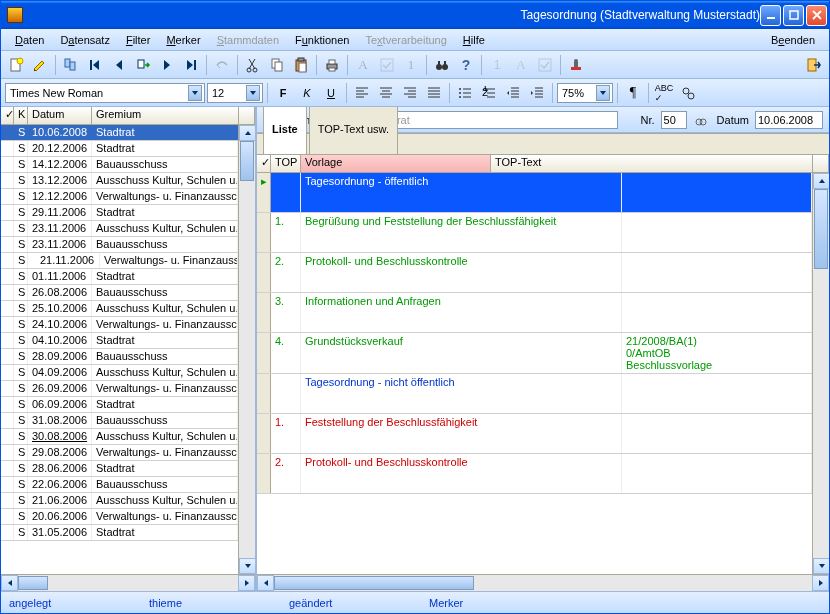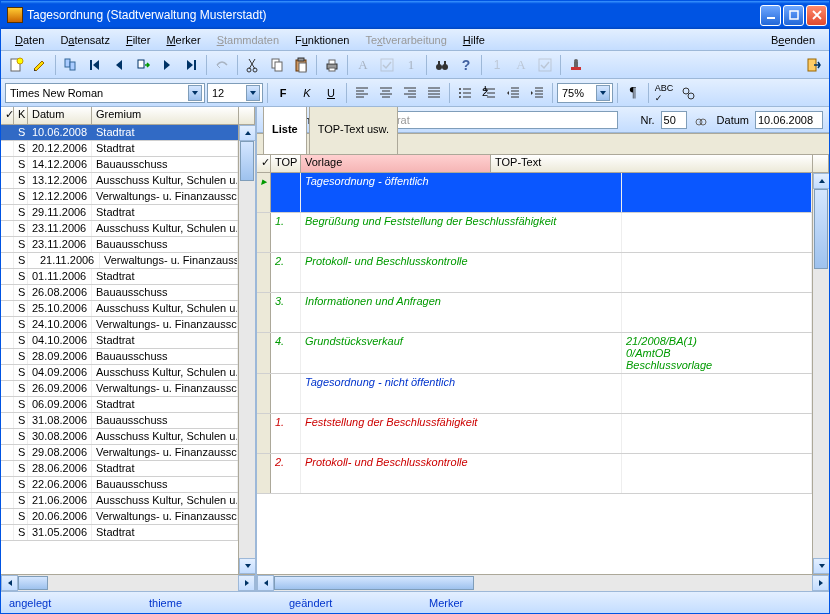--- a/index.html
+++ b/index.html
@@ -1,20 +1,20 @@
 <!DOCTYPE html>
 <html><head>
 <meta charset="utf-8">
 <style>
 * { box-sizing: border-box; margin: 0; padding: 0; font-family: Tahoma, Arial, sans-serif; font-size: 11px; }
 body { background: #ece9d8; overflow: hidden; }
 .window { width: 830px; height: 614px; border: 1px solid #0054e3; background: #ece9d8; display: flex; flex-direction: column; }
 .titlebar { height: 28px; background: linear-gradient(to bottom, #3a95ff 0%, #0054e3 10%, #0054e3 90%, #0046c0 100%); display: flex; align-items: center; color: #fff; padding: 0 2px 0 6px; }
 .titlebar .icon { width: 16px; height: 16px; background: linear-gradient(to bottom, #ffcc33, #cc6600); border: 1px solid #5a3300; margin-right: 4px; }
-.titlebar .title { flex: 1; font-size: 12px; }
+.titlebar .title { flex: 1; font-size: 12px; text-align: right; }
 .winbtns { display: flex; gap: 2px; }
 .winbtn { width: 21px; height: 21px; border: 1px solid #fff; border-radius: 3px; display: flex; align-items: center; justify-content: center; cursor: default; }
 .winbtn.min, .winbtn.max { background: linear-gradient(to bottom, #6fa8ff, #2267d8); }
 .winbtn.close { background: linear-gradient(to bottom, #ff8a6b, #e14a30); }
 .winbtn svg { width: 10px; height: 10px; }
 
 .menubar { height: 22px; background: linear-gradient(to bottom, #e3efff 0%, #c4ddff 100%); display: flex; align-items: center; padding: 0 6px; border-bottom: 1px solid #9db8d8; }
 .menubar .menu-item { padding: 2px 8px; cursor: default; }
 .menubar .menu-item u { text-decoration: underline; }
 .menubar .menu-item.disabled { color: #999; }
@@ -62,21 +62,21 @@
 .tab.active { background: #fefbb7; font-weight: bold; border-bottom: 1px solid #fefbb7; position:relative; z-index:2;}
 .innertab{padding:19px 8px;background:#ece9d8;border:1px solid #aca899;border-bottom:none;border-radius:4px 4px 0 0;margin-right:2px;cursor:default;}
 .innertab.active{background:#fff;font-weight:bold;}
 .tabcontent { flex: 1; background: #fff; border-top: 1px solid #aca899; display:flex;flex-direction:column; overflow:hidden;}
 .rgrid-header { height: 18px; display: flex; }
 .rgh-cell { border-right: 1px solid #aca899; border-bottom:1px solid #aca899; padding: 1px 4px; background: linear-gradient(to bottom,#fff,#ece9d8); }
 .rgh-cell.vorlage{background:linear-gradient(to bottom,#ffd0d0,#f5b5b5);}
 .rgrid-body { flex:1; overflow:hidden; position:relative; display:flex;}
 .rgrid-rows{flex:1;}
 .rgrid-row { min-height: 40px; display: flex; border-bottom: 1px solid #d0d0d0; }
-.rgc { padding: 2px 4px; border-right: 1px solid #eee; overflow:hidden;font-style:italic; }
+.rgc { padding: 2px 4px; border-right: 1px solid #eee; overflow:hidden; }
 .rgc.marker{background:#ece9d8;border-right:1px solid #aca899;}
 .rgrid-row.selected .rgc:not(.marker){background:#0a57ff;color:#fff;}
 .rgrid-row.greencaret .rgc.marker::before{content:"▸";color:#090;}
 .clr-blue{color:#0033cc;}
 .clr-green{color:#009a00;}
 .clr-red{color:#cc0000;}
 
 .statusbar { height: 22px; background: linear-gradient(to bottom,#e3efff,#c4ddff); border-top: 1px solid #9db8d8; display:flex; align-items:center; padding: 0 8px; gap: 60px; color: #0033cc; }
 .statusbar .cell{min-width:80px;}
 </style>
@@ -485,21 +485,21 @@
             </div>
             <div class="grid-row">
               <div class="gc" style="width:13px;"></div>
               <div class="gc" style="width:14px;">S</div>
               <div class="gc" style="width:64px;">31.08.2006</div>
               <div class="gc" style="flex:1;">Bauausschuss</div>
             </div>
             <div class="grid-row">
               <div class="gc" style="width:13px;"></div>
               <div class="gc" style="width:14px;">S</div>
-              <div class="gc" style="width:64px;">30.08.2006</div>
+              <div class="gc" style="width:64px;text-decoration:underline;">30.08.2006</div>
               <div class="gc" style="flex:1;">Ausschuss Kultur, Schulen u.</div>
             </div>
             <div class="grid-row">
               <div class="gc" style="width:13px;"></div>
               <div class="gc" style="width:14px;">S</div>
               <div class="gc" style="width:64px;">29.08.2006</div>
               <div class="gc" style="flex:1;">Verwaltungs- u. Finanzaussch</div>
             </div>
             <div class="grid-row">
               <div class="gc" style="width:13px;"></div>

